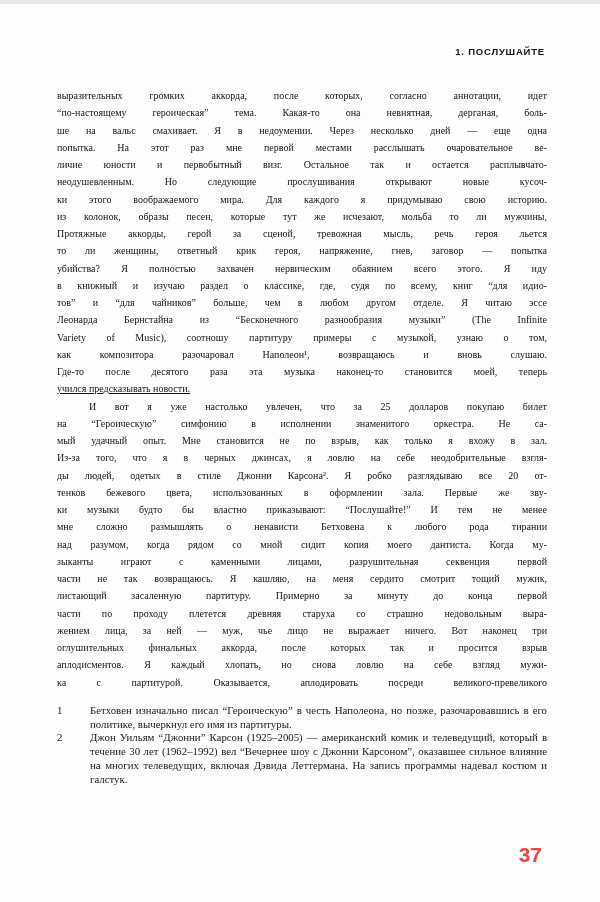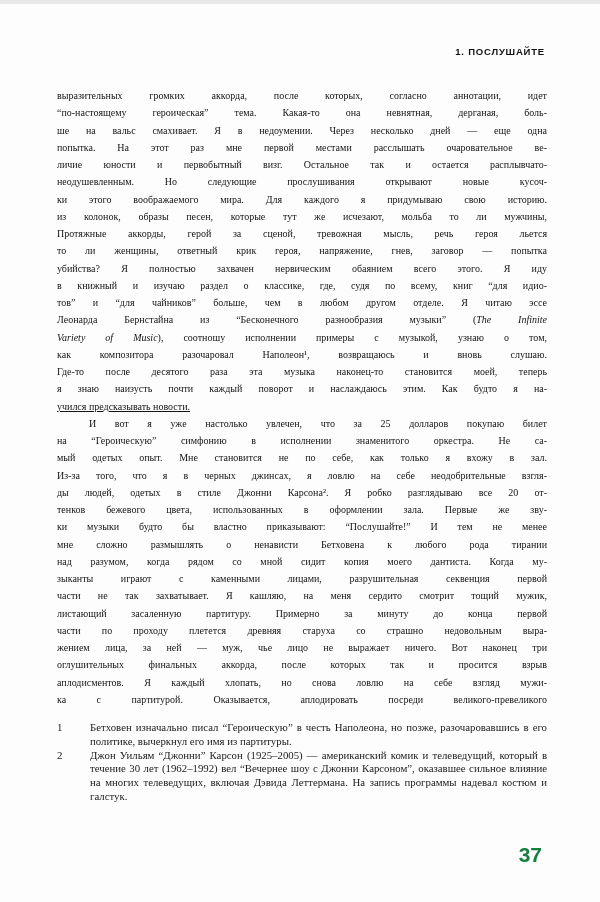--- a/index.html
+++ b/index.html
@@ -32,38 +32,38 @@
   .line {
     font-size: 10px;
     line-height: 17.25px;
     text-align: justify;
     text-align-last: justify;
     color: #141414;
     hyphens: none;
   }
   .line.indent { text-indent: 32px; }
   .line.no-stretch { text-align-last: left; text-decoration: underline; }
-  .italic { font-style: italic; }
+  .italic { }
   .footnotes { margin-top: 13px; }
   .footnote {
     display: flex;
     font-size: 10.8px;
     line-height: 13.8px;
     color: #1a1a1a;
   }
   .fn-marker { flex: none; width: 33px; }
   .fn-text { flex: 1; text-align: justify; }
   .page-number {
     position: absolute;
     top: 839px;
     right: 58px;
     font-family: "Liberation Sans", sans-serif;
     font-weight: 700;
     font-size: 21px;
-    color: #15803d;
+    color: #ef4444;
   }
 </style>
 </head>
 <body>
 
 <div class="page">
   <div class="running-head">1. ПОСЛУШАЙТЕ</div>
 
   <div class="textblock">
     <div id="body-text">
@@ -74,36 +74,35 @@
         <div class="line"><span>личие юности и первобытный визг. Остальное так и остается расплывчато-</span></div>
         <div class="line"><span>неодушевленным. Но следующие прослушивания открывают новые кусоч-</span></div>
         <div class="line"><span>ки этого воображаемого мира. Для каждого я придумываю свою историю.</span></div>
         <div class="line"><span>из колонок, образы песен, которые тут же исчезают, мольба то ли мужчины,</span></div>
         <div class="line"><span>Протяжные аккорды, герой за сценой, тревожная мысль, речь героя льется</span></div>
         <div class="line"><span>то ли женщины, ответный крик героя, напряжение, гнев, заговор — попытка</span></div>
         <div class="line"><span>убийства? Я полностью захвачен нервическим обаянием всего этого. Я иду</span></div>
         <div class="line"><span>в книжный и изучаю раздел о классике, где, судя по всему, книг “для идио-</span></div>
         <div class="line"><span>тов” и “для чайников” больше, чем в любом другом отделе. Я читаю эссе</span></div>
         <div class="line"><span>Леонарда Бернстайна из “Бесконечного разнообразия музыки” (</span><span class="italic">The Infinite</span></div>
-        <div class="line"><span class="italic">Variety of Music</span><span>), соотношу исполнении примеры с музыкой, узнаю о том,</span></div>
+        <div class="line"><span class="italic">Variety of Music</span><span>), соотношу партитуру примеры с музыкой, узнаю о том,</span></div>
         <div class="line"><span>как композитора разочаровал Наполеон¹, возвращаюсь и вновь слушаю.</span></div>
         <div class="line"><span>Где-то после десятого раза эта музыка наконец-то становится моей, теперь</span></div>
-        <div class="line"><span>я знаю наизусть почти каждый поворот и наслаждаюсь этим. Как будто я на-</span></div>
         <div class="line no-stretch"><span>учился предсказывать новости.</span></div>
         <div class="line indent"><span>И вот я уже настолько увлечен, что за 25 долларов покупаю билет</span></div>
         <div class="line"><span>на “Героическую” симфонию в исполнении знаменитого оркестра. Не са-</span></div>
-        <div class="line"><span>мый одетых опыт. Мне становится не по себе, как только я вхожу в зал.</span></div>
+        <div class="line"><span>мый удачный опыт. Мне становится не по взрыв, как только я вхожу в зал.</span></div>
         <div class="line"><span>Из-за того, что я в черных джинсах, я ловлю на себе неодобрительные взгля-</span></div>
         <div class="line"><span>ды людей, одетых в стиле Джонни Карсона². Я робко разглядываю все 20 от-</span></div>
         <div class="line"><span>тенков бежевого цвета, использованных в оформлении зала. Первые же зву-</span></div>
         <div class="line"><span>ки музыки будто бы властно приказывают: “Послушайте!” И тем не менее</span></div>
         <div class="line"><span>мне сложно размышлять о ненависти Бетховена к любого рода тирании</span></div>
         <div class="line"><span>над разумом, когда рядом со мной сидит копия моего дантиста. Когда му-</span></div>
         <div class="line"><span>зыканты играют с каменными лицами, разрушительная секвенция первой</span></div>
-        <div class="line"><span>части не так захватывает. Я кашляю, на меня сердито смотрит тощий мужик,</span></div>
+        <div class="line"><span>части не так возвращаюсь. Я кашляю, на меня сердито смотрит тощий мужик,</span></div>
         <div class="line"><span>листающий засаленную партитуру. Примерно за минуту до конца первой</span></div>
         <div class="line"><span>части по проходу плетется древняя старуха со страшно недовольным выра-</span></div>
         <div class="line"><span>жением лица, за ней — муж, чье лицо не выражает ничего. Вот наконец три</span></div>
         <div class="line"><span>оглушительных финальных аккорда, после которых так и просится взрыв</span></div>
         <div class="line"><span>аплодисментов. Я каждый хлопать, но снова ловлю на себе взгляд мужи-</span></div>
         <div class="line"><span>ка с партитурой. Оказывается, аплодировать посреди великого-превеликого</span></div>
       </div>
     <div id="footnotes" class="footnotes">
         <div class="footnote">
           <div class="fn-marker">1</div>

